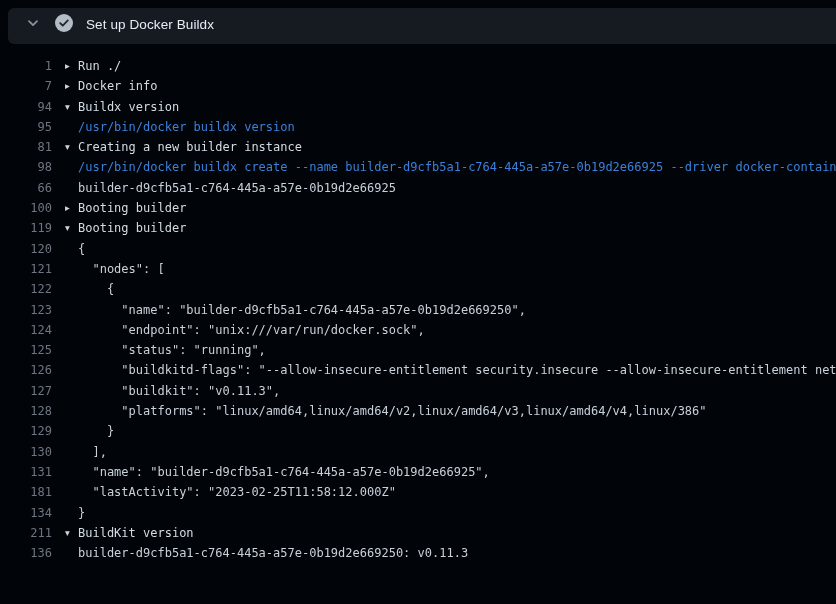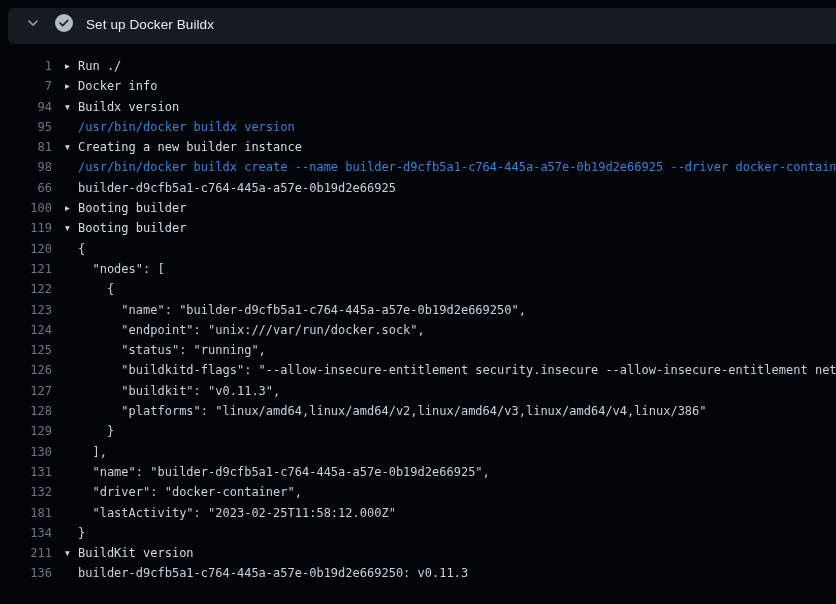--- a/index.html
+++ b/index.html
@@ -164,25 +164,20 @@
     <span class="num">130</span>
     <span class="marker"></span>
     <span class="content">  ],</span>
   </div>
     <div class="row output">
     <span class="num">131</span>
     <span class="marker"></span>
     <span class="content">  "name": "builder-d9cfb5a1-c764-445a-a57e-0b19d2e66925",</span>
   </div>
     <div class="row output">
-    <span class="num">132</span>
-    <span class="marker"></span>
-    <span class="content">  "driver": "docker-container",</span>
-  </div>
-    <div class="row output">
     <span class="num">181</span>
     <span class="marker"></span>
     <span class="content">  "lastActivity": "2023-02-25T11:58:12.000Z"</span>
   </div>
     <div class="row output">
     <span class="num">134</span>
     <span class="marker"></span>
     <span class="content">}</span>
   </div>
     <div class="row group">

